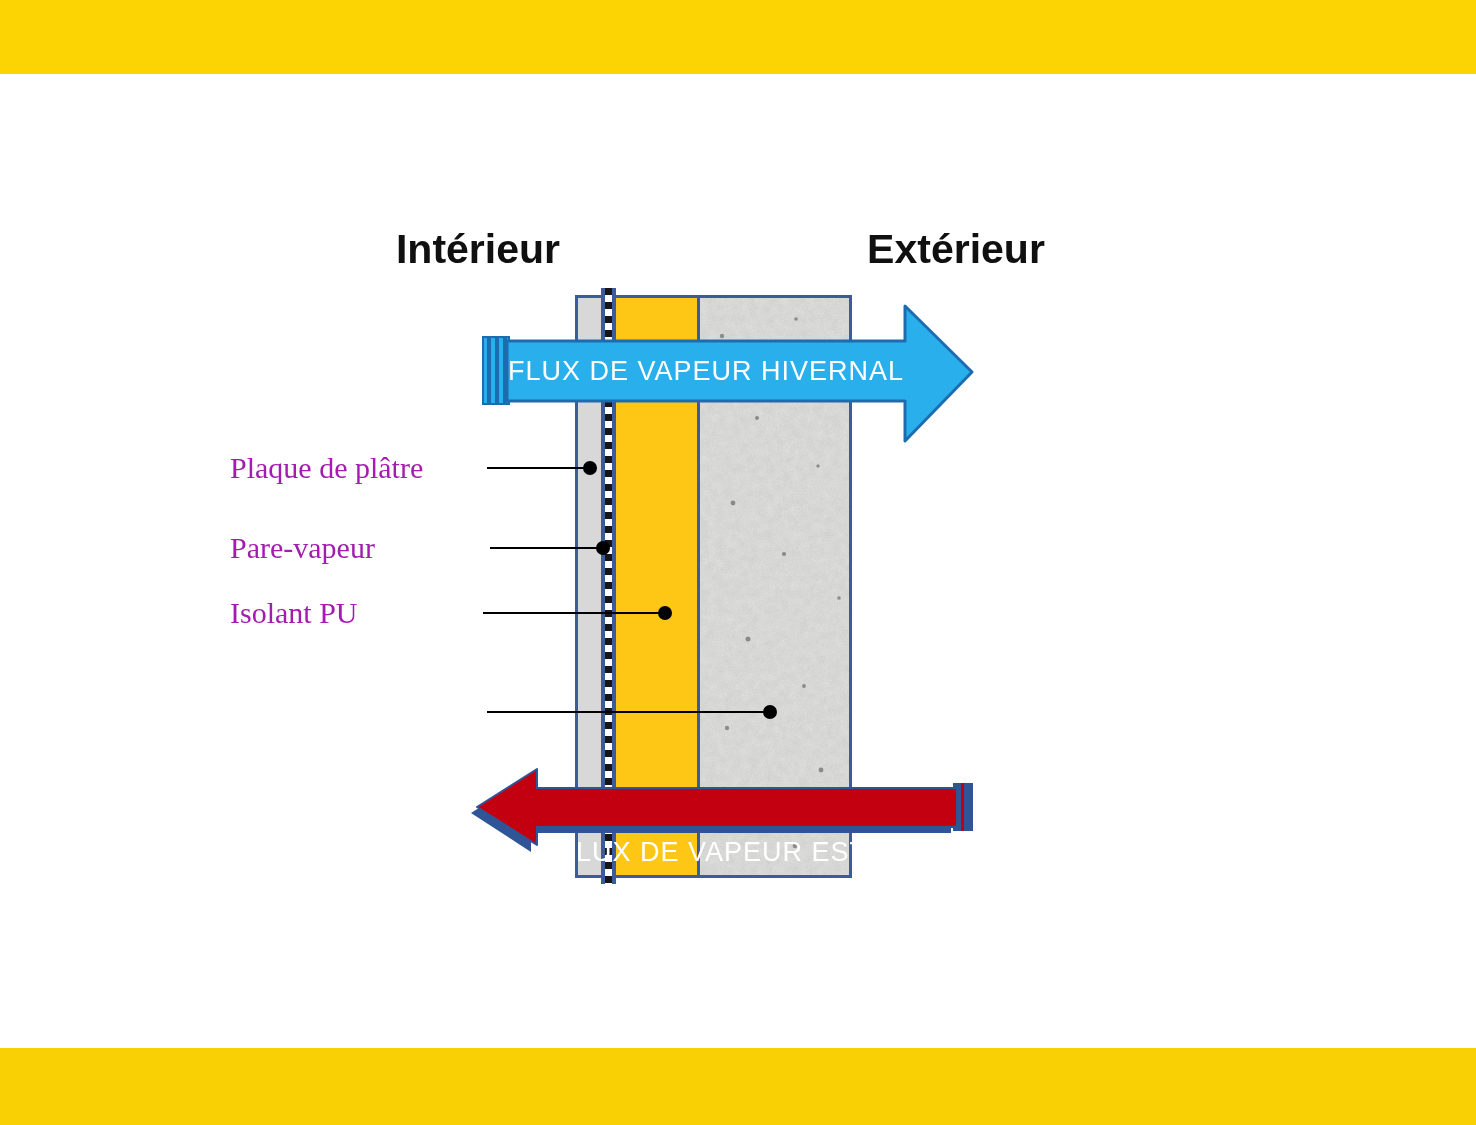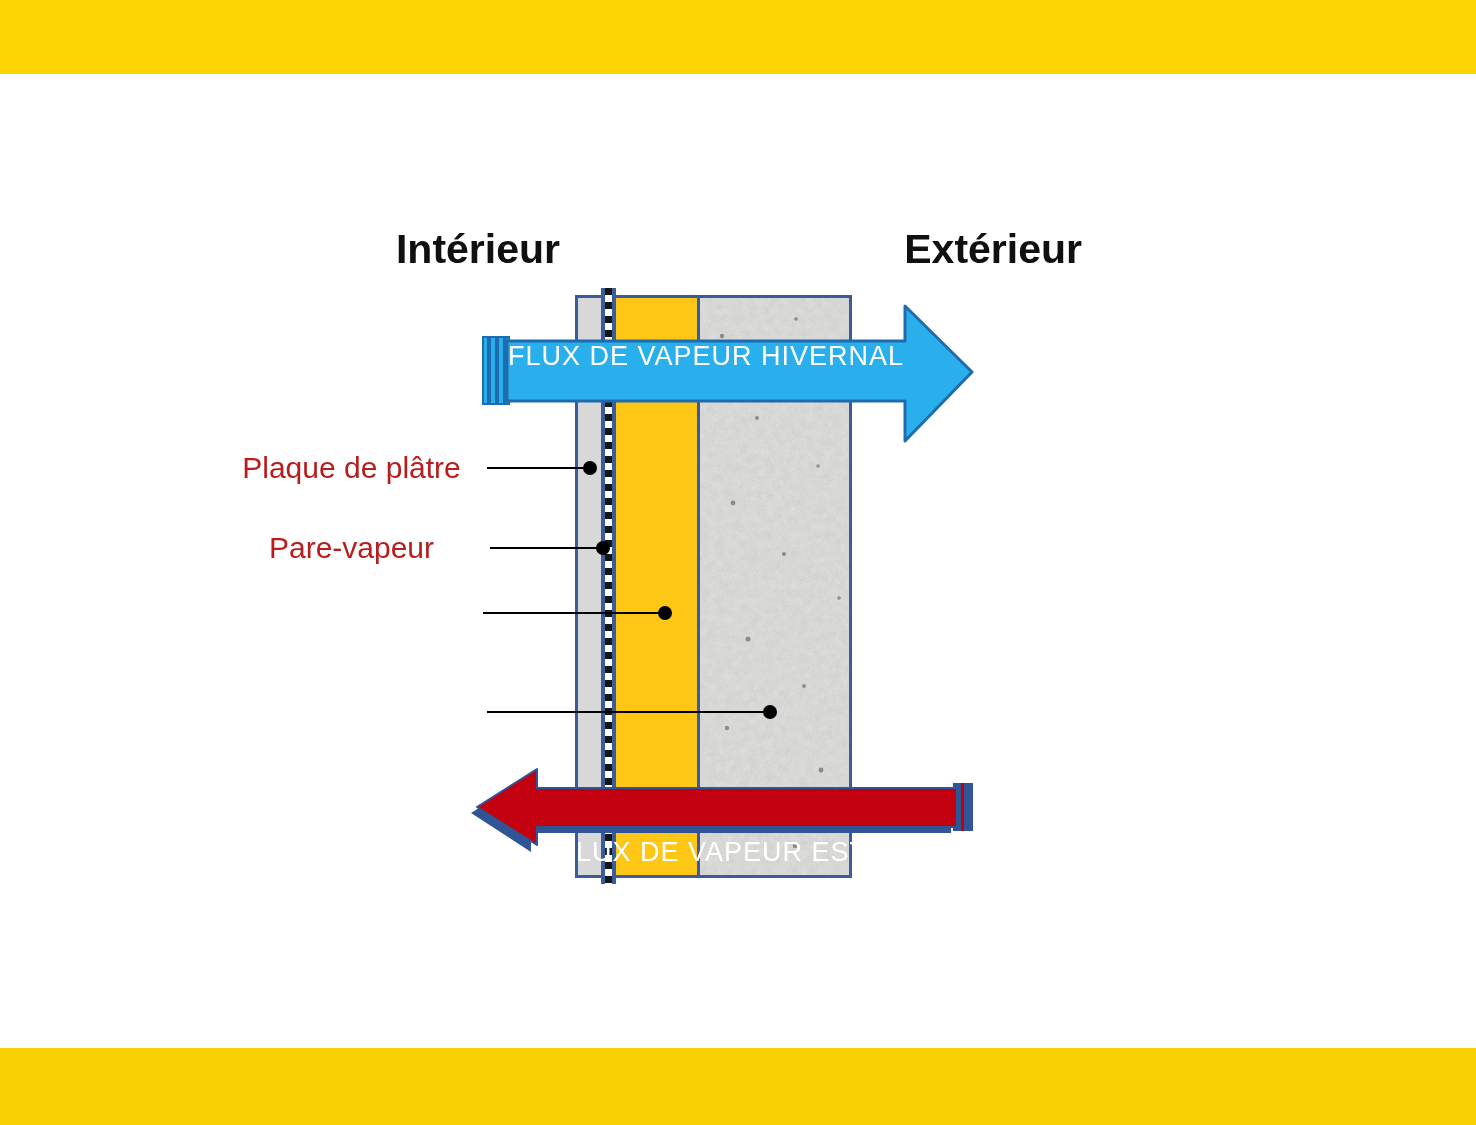--- a/index.html
+++ b/index.html
@@ -11,21 +11,21 @@
   .bar{position:absolute;left:0;width:1476px;}
   .bar.top{top:0;height:74px;background:#FCD303;}
   .bar.bottom{top:1048px;height:77px;background:#F8D004;}
 
   
   .heading{
     position:absolute;top:224px;height:50px;line-height:50px;
     font-size:41px;font-weight:bold;color:#101010;text-align:center;
   }
   .heading.interior{left:378px;width:200px;}
-  .heading.exterior{left:882px;width:200px;text-align:right;}
+  .heading.exterior{left:856px;width:200px;}
 
   
   .wall{
     position:absolute;left:575px;top:295px;width:271px;height:577px;
     border:3px solid #3A5C9D;display:flex;flex-direction:row;
   }
   .layer{height:100%;}
   .layer.plaster{width:23px;background:#D8D8D8;}
   .layer.pv-gap{width:14px;background:#ffffff;}
   .layer.insulation{width:82px;background:#FFC715;}
@@ -43,27 +43,27 @@
     width:7px;
     background:repeating-linear-gradient(180deg,#161616 0 7px,#ffffff 7px 14px);
   }
 
   
   .arrows{position:absolute;left:0;top:0;width:1476px;height:1125px;pointer-events:none;}
   .arrow-label{
     position:absolute;color:#ffffff;text-align:center;
     font-size:27px;letter-spacing:1px;white-space:nowrap;
   }
-  .arrow-label.winter{left:507px;top:326px;width:398px;height:60px;line-height:60px;}
+  .arrow-label.winter{left:507px;top:341px;width:398px;height:60px;line-height:60px;}
   .arrow-label.summer{left:537px;top:788px;width:412px;height:39px;line-height:39px;margin-top:45px;}
 
   
   .callout-text{
     position:absolute;left:230px;width:243px;height:38px;line-height:38px;
-    text-align:center;font-size:30px;color:#b91c1c;white-space:nowrap;
+    text-align:left;font-size:30px;color:#a21caf;white-space:nowrap;font-family:Liberation Serif, serif;
   }
   .callout-line{position:absolute;height:2px;background:#000000;}
   .callout-dot{
     position:absolute;width:14px;height:14px;border-radius:50%;background:#000000;
   }
 </style>
 </head>
 <body>
 
 <div class="page">
@@ -141,19 +141,20 @@
   <div class="arrow-label summer">FLUX DE VAPEUR ESTIVAL</div>
 
   <div class="callout-text" style="top:449px;">Plaque de plâtre</div>
   <div class="callout-line" style="left:487px;top:467px;width:103px;"></div>
   <div class="callout-dot" style="left:583px;top:461px;"></div>
 
   <div class="callout-text" style="top:529px;">Pare-vapeur</div>
   <div class="callout-line" style="left:490px;top:547px;width:113px;"></div>
   <div class="callout-dot" style="left:596px;top:541px;"></div>
 
+  <div class="callout-text" style="top:594px;">Isolant PU</div>
   <div class="callout-line" style="left:483px;top:612px;width:182px;"></div>
   <div class="callout-dot" style="left:658px;top:606px;"></div>
 
   <div class="callout-line" style="left:487px;top:711px;width:283px;"></div>
   <div class="callout-dot" style="left:763px;top:705px;"></div>
 
 </div>
 
 </body></html>

